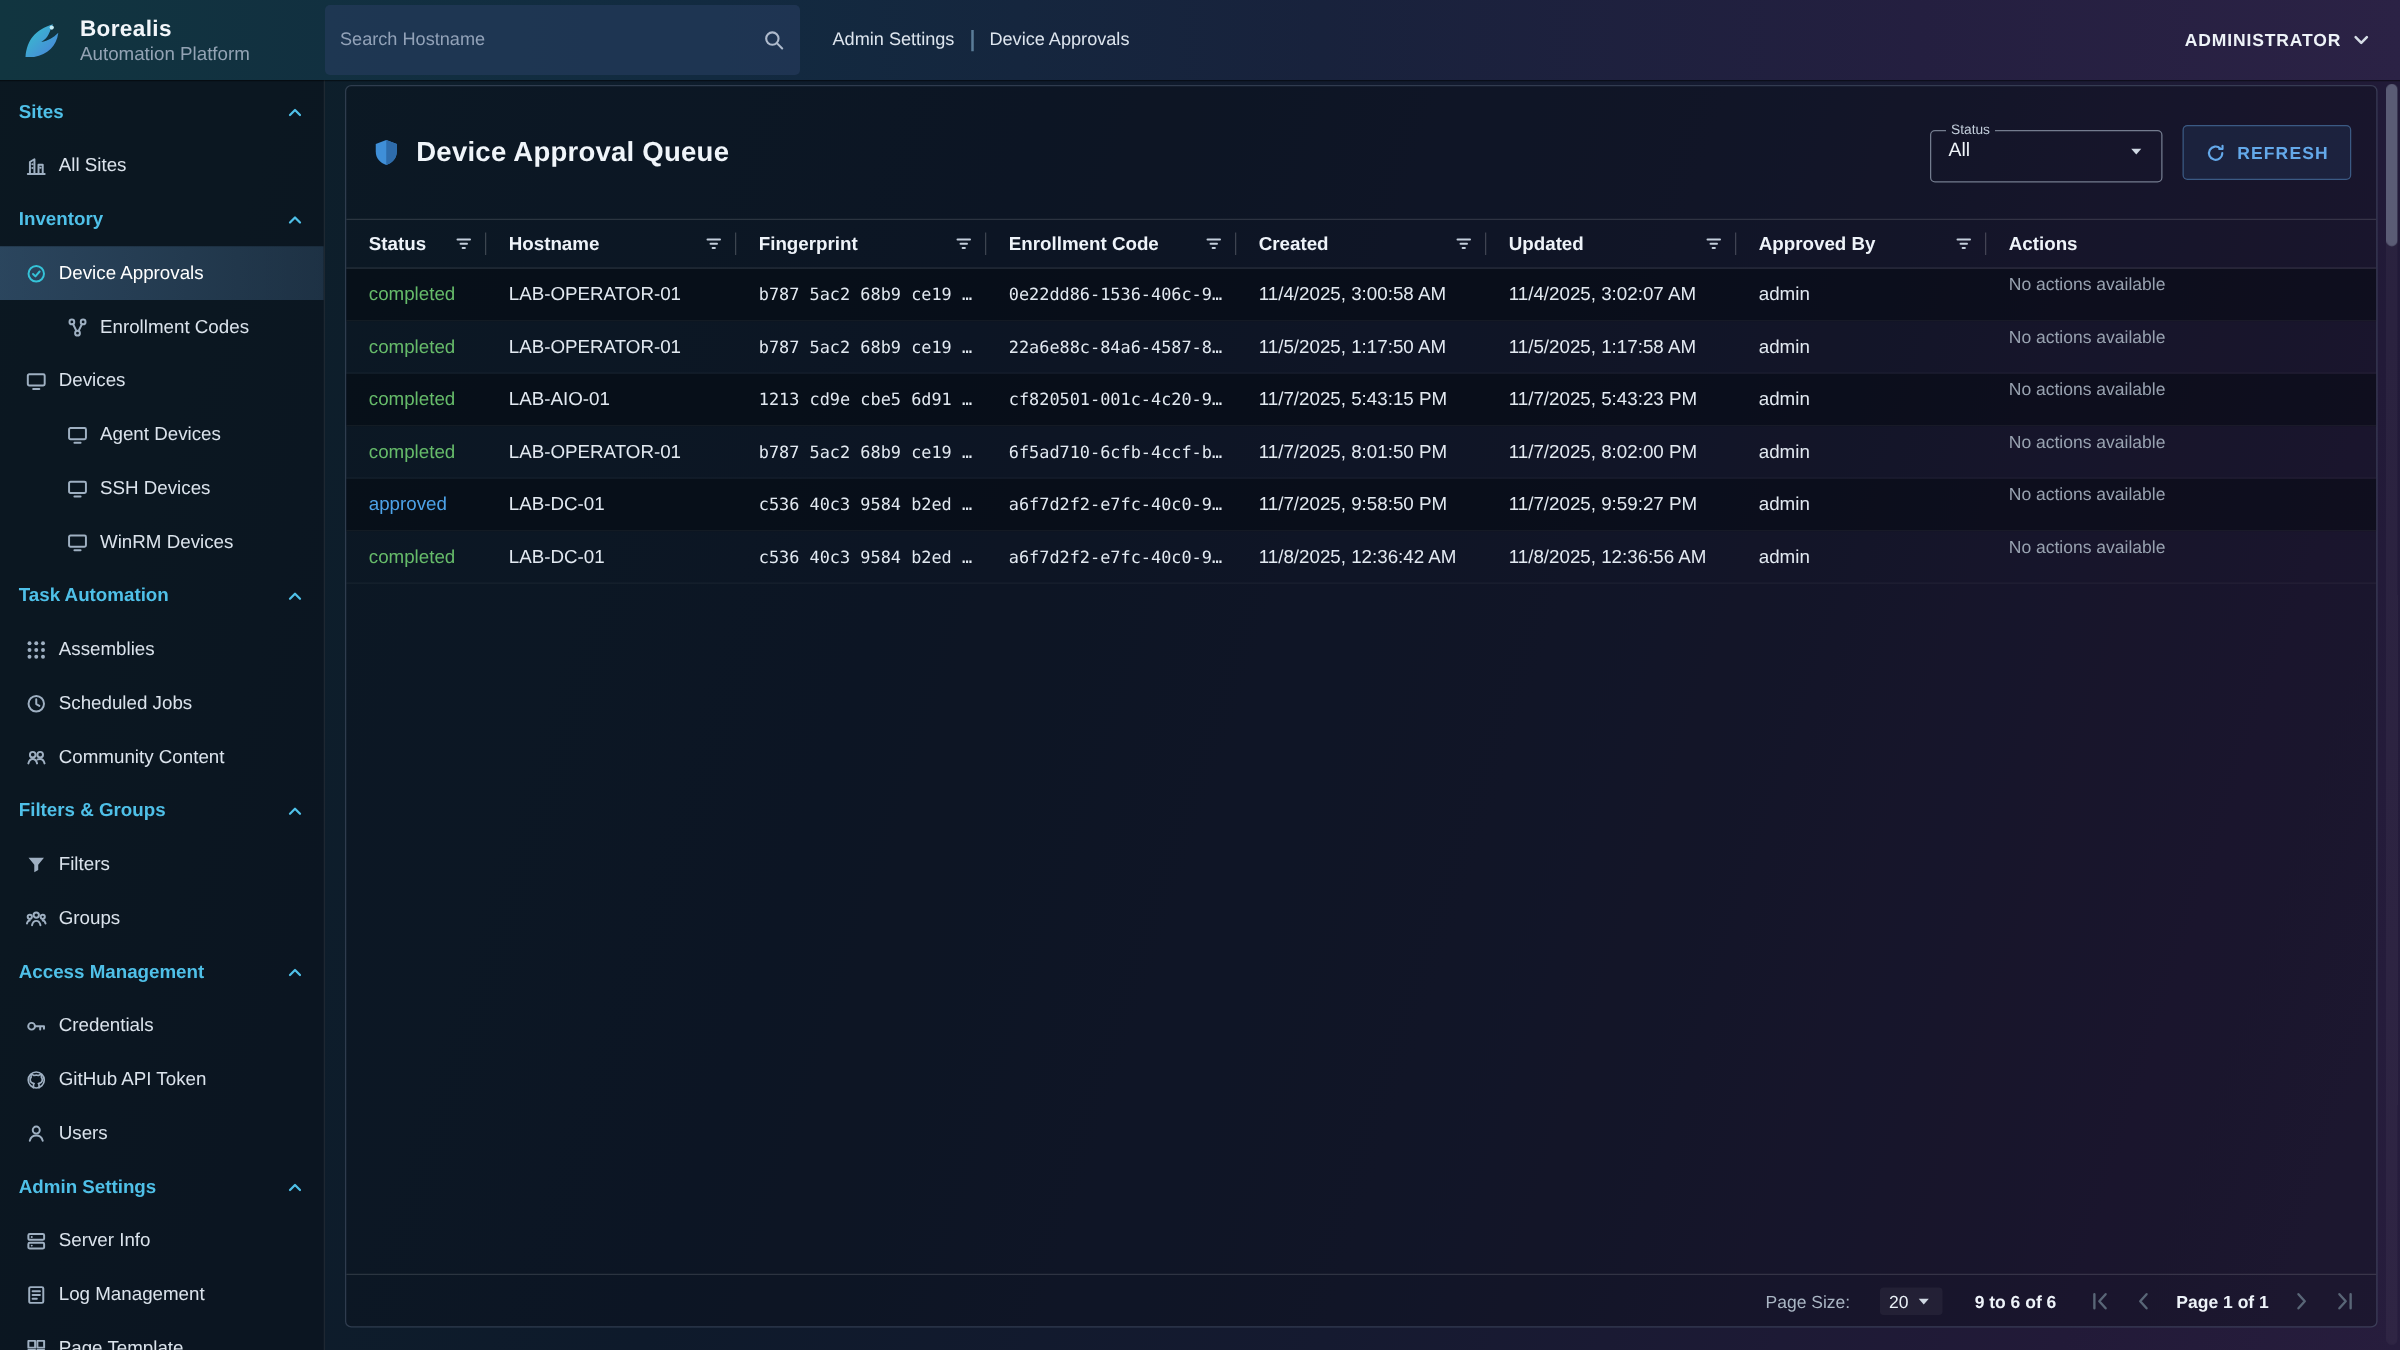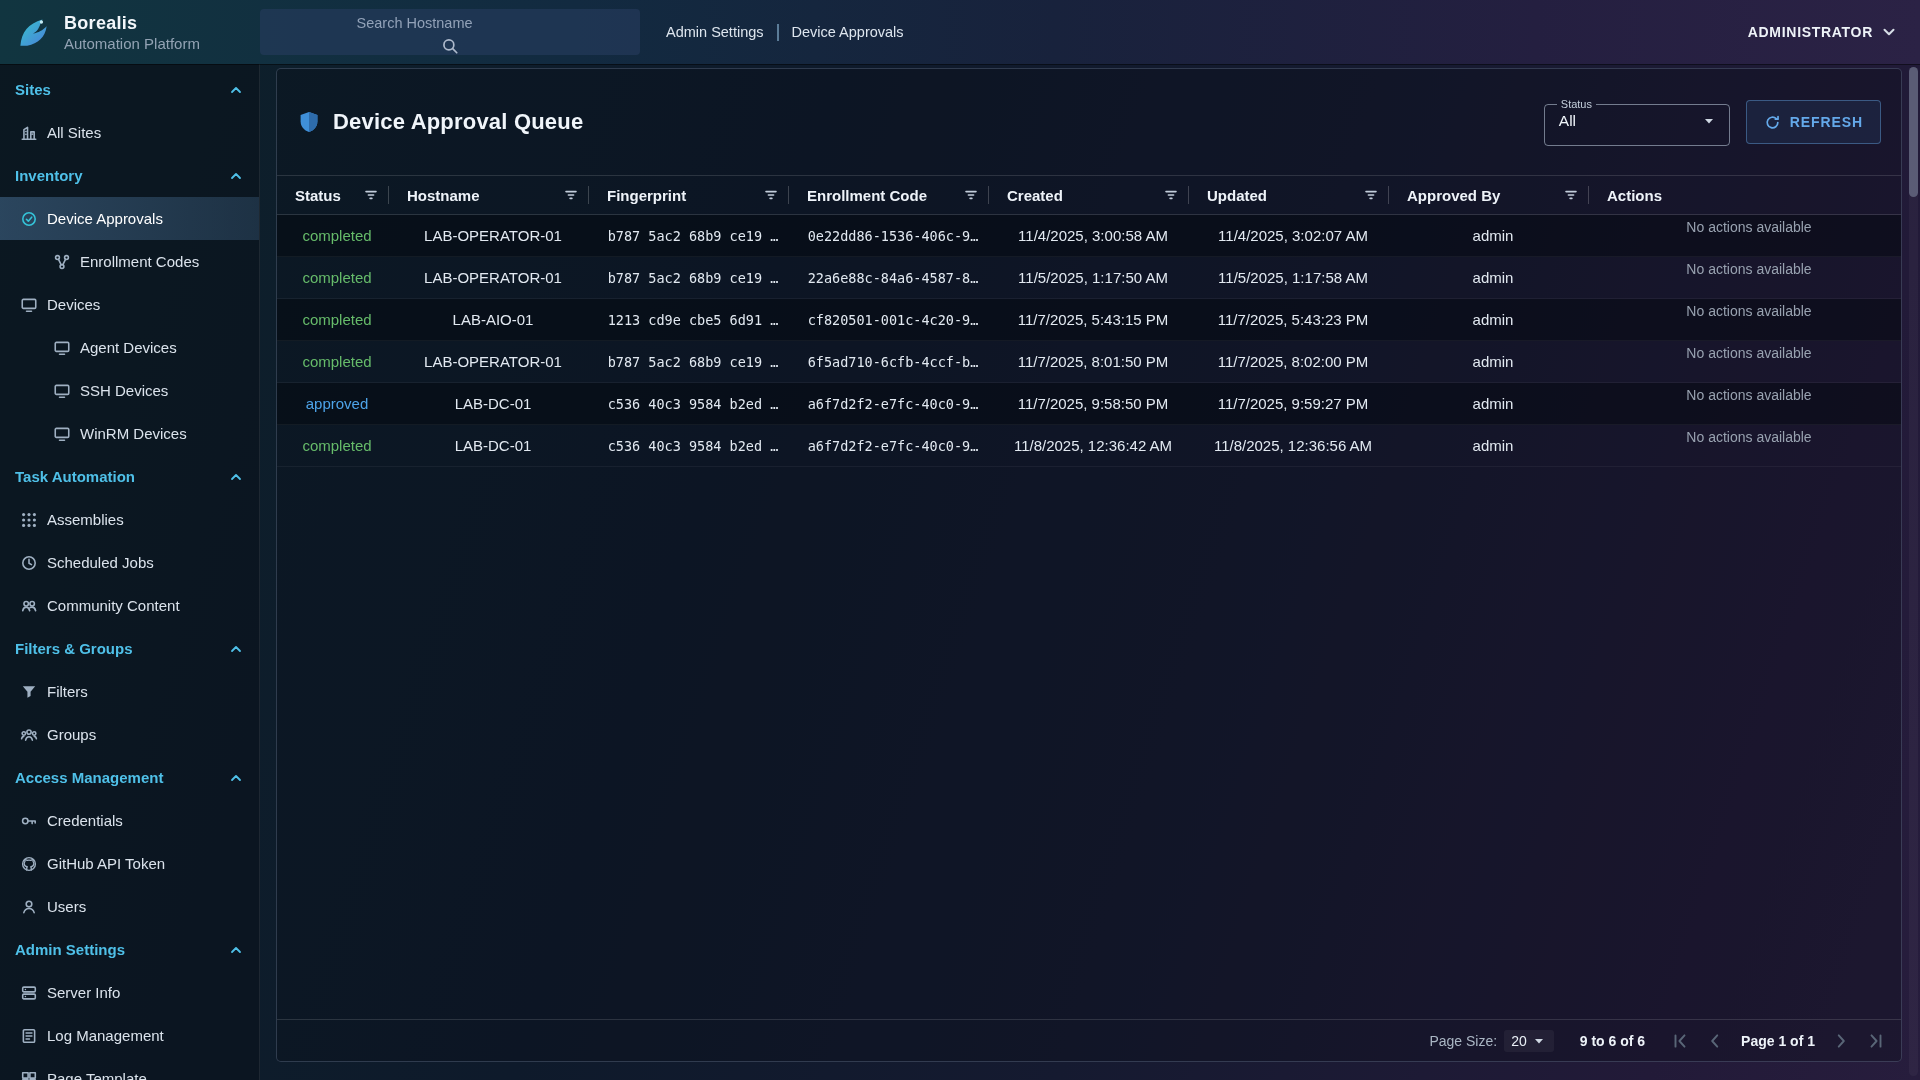--- a/index.html
+++ b/index.html
@@ -10,22 +10,22 @@
     background: linear-gradient(108deg, #0d212b 0%, #0e1a2b 38%, #151a30 62%, #221a38 88%, #271d3d 100%); }
 
   
   .topbar { height: 64px; flex: 0 0 64px; display: flex; align-items: center;
     background: linear-gradient(90deg, #113540 0%, #122a40 30%, #18223c 55%, #241f40 80%, #2b2245 100%);
     box-shadow: 0 1px 0 rgba(0,0,0,.45); padding: 0 22px 0 12px; position: relative; z-index: 5; }
   .brand { display: flex; align-items: center; gap: 10px; width: 248px; flex: 0 0 248px; }
   .logo { width: 42px; height: 42px; display: inline-flex; }
   .brand-title { font-size: 18px; font-weight: bold; color: #f2f6fa; letter-spacing: .3px; }
   .brand-sub { font-size: 15px; color: #93a3b4; margin-top: 1px; }
-  .search { width: 380px; height: 46px; background: rgba(38,60,94,.62); border-radius: 4px;
-    display: flex; align-items: center; padding: 0 12px; flex-direction: column; }
+  .search { width: 380px; height: 56px; background: rgba(38,60,94,.62); border-radius: 4px;
+    display: flex; align-items: center; padding: 0 12px; }
   .search input { flex: 1; background: transparent; border: 0; outline: none; color: #dbe4ee;
     font-size: 14.5px; font-family: inherit; }
   .search input::placeholder { color: #92a2b8; }
   .search .icon { color: #aebacc; }
   .breadcrumb { display: flex; align-items: center; gap: 13px; margin-left: 26px; font-size: 14.5px; color: #dde5ee; }
   .crumb { cursor: pointer; }
   .crumb-divider { width: 2px; height: 17px; background: rgba(150,195,225,.55); }
   .spacer { flex: 1; }
   .user-menu { display: flex; align-items: center; gap: 7px; font-size: 14px; font-weight: bold;
     letter-spacing: .7px; color: #eef3f8; cursor: pointer; }
@@ -75,32 +75,32 @@
     border-top: 1px solid rgba(255,255,255,.13); border-bottom: 1px solid rgba(255,255,255,.13);
     font-weight: bold; font-size: 15px; color: #eef3f9; }
   .th { display: flex; align-items: center; padding: 0 10px 0 18px; position: relative; cursor: pointer; }
   .th .funnel { margin-left: auto; color: #c3cedb; width: 16px; height: 16px; cursor: pointer; }
   .th:not(:last-child)::after { content: ""; position: absolute; right: 0; top: 10px; bottom: 10px;
     width: 1px; background: rgba(255,255,255,.2); }
   .col-0 { width: 112px; flex: 0 0 112px; }
   .col-1, .col-2, .col-3, .col-4, .col-5, .col-6 { width: 200px; flex: 0 0 200px; }
   .col-7 { flex: 1; }
   .tbl-row { height: 42px; flex: 0 0 42px; display: flex; align-items: center; font-size: 15px;
-    border-bottom: 1px solid rgba(255,255,255,.05); cursor: default; text-align: center; }
+    border-bottom: 1px solid rgba(255,255,255,.05); cursor: default; }
   .tbl-row.odd { background: rgba(3,7,14,.45); }
   .td { padding: 0 10px 0 18px; overflow: hidden; white-space: nowrap; color: #e2e9f1; }
   .td.mono { font-family: "DejaVu Sans Mono", monospace; font-size: 13.5px; }
   .td.actions { color: #98a2b0; font-size: 14px; align-self: flex-start; padding-top: 4px; }
 
   .tbl-filler { flex: 1; }
 
   
   .panel-footer { margin-top: auto; height: 42px; flex: 0 0 42px; border-top: 1px solid rgba(255,255,255,.13);
     display: flex; align-items: center; justify-content: flex-end; gap: 26px; padding: 0 16px; font-size: 14px; }
-  .pgsize { display: flex; align-items: center; gap: 7px; color: #aab6c4; }
+  .pgsize { display: flex; align-items: center; gap: 24px; color: #aab6c4; }
   .pgsize-select { display: flex; align-items: center; gap: 4px; color: #eaf0f6; cursor: pointer;
     background: rgba(255,255,255,.05); border-radius: 3px; padding: 3px 7px; }
   .range { font-weight: bold; color: #eef3f9; }
   .pager { display: flex; align-items: center; gap: 17px; justify-content: center; }
   .pg-btn { color: #596677; width: 18px; height: 18px; }
   .pg-label { font-weight: bold; color: #eef3f9; }
 
   
   .scrollbar { position: fixed; right: 2px; top: 67px; bottom: 4px; width: 9px; border-radius: 5px;
     background: rgba(255,255,255,.04); }

